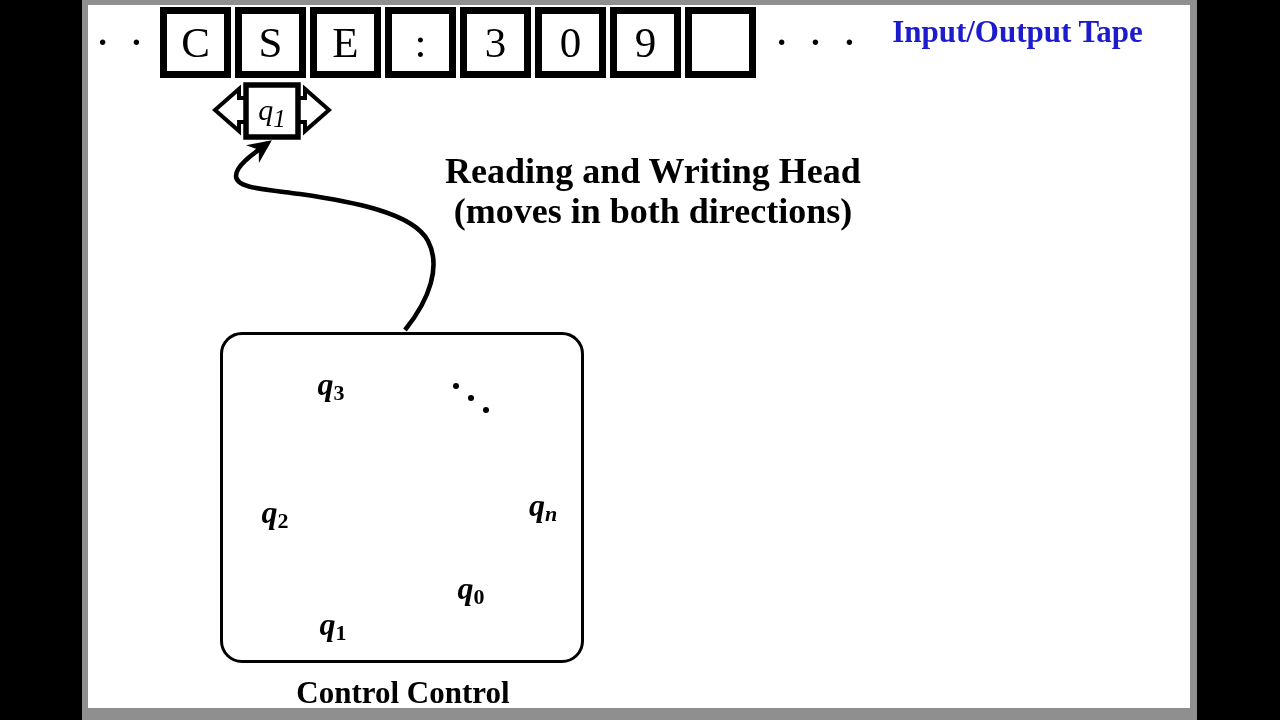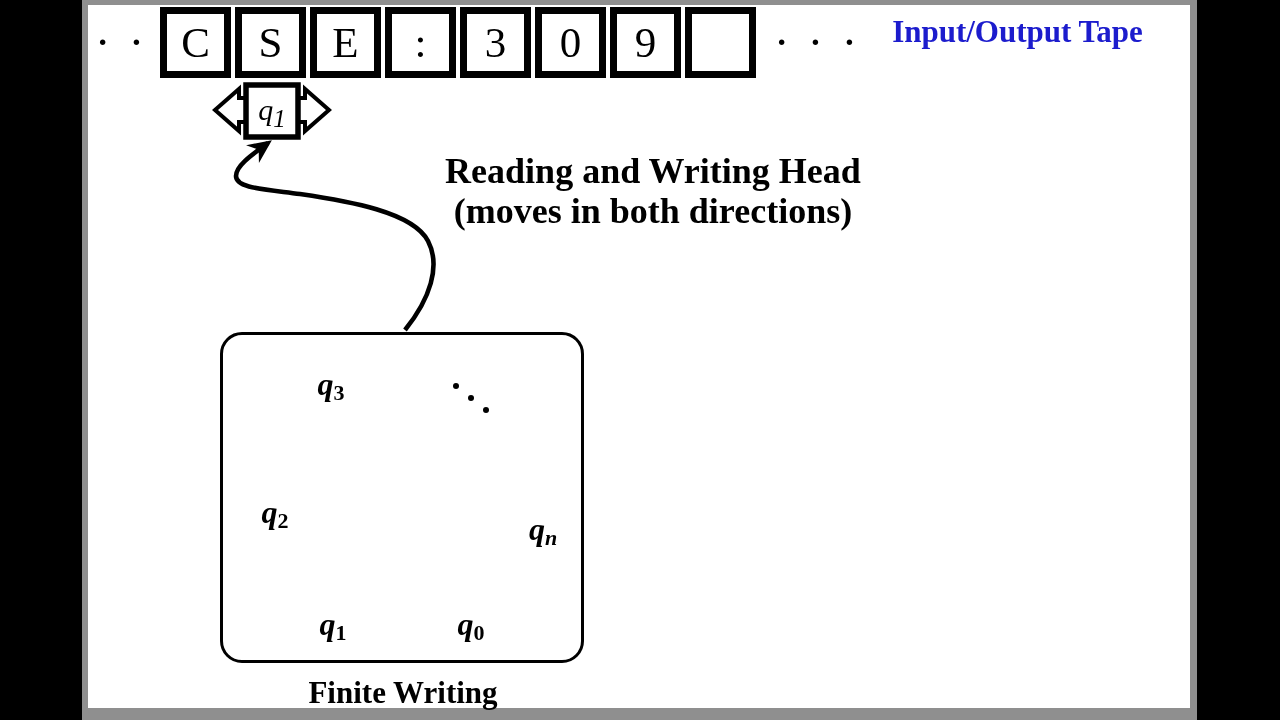--- a/index.html
+++ b/index.html
@@ -52,23 +52,23 @@
   }
 
   .state{
     position:absolute;transform:translate(-50%,-50%);
     font-size:32px;font-style:italic;white-space:nowrap;font-weight:bold;
   }
   .state sub{font-size:22px;font-style:normal;line-height:0;vertical-align:-0.25em;}
   .state sub.sub-italic{font-style:italic;}
   .state-q3{left:331px;top:384px;}
   .state-q2{left:263px;top:512px;margin-left:12px;}
-  .state-qn{left:543px;top:505px;margin-top:24px;}
+  .state-qn{left:543px;top:505px;}
   .state-q1{left:333px;top:624px;}
-  .state-q0{left:471px;top:624px;text-align:center;}
+  .state-q0{left:471px;top:588px;text-align:center;}
 
   .fc-dot{position:absolute;width:6px;height:6px;border-radius:50%;background:var(--ink);}
   .fc-dot:nth-child(1){left:453px;top:383px;}
   .fc-dot:nth-child(2){left:468px;top:395px;}
   .fc-dot:nth-child(3){left:483px;top:407px;}
 
   .fc-label{
     position:absolute;left:253px;top:675px;width:300px;text-align:center;
     font-size:31px;font-weight:bold;white-space:nowrap;
   }
@@ -129,15 +129,15 @@
   <div class="state state-qn"><span>q</span><sub class="sub-italic">n</sub></div>
   <div class="state state-q1"><span>q</span><sub>1</sub></div>
   <div class="state state-q0"><span>q</span><sub>0</sub></div>
 
   <div>
     <span class="fc-dot"></span>
     <span class="fc-dot"></span>
     <span class="fc-dot"></span>
   </div>
 
-  <div class="fc-label">Finite Writing</div>
+  <div class="fc-label">Control Control</div>
 
 </div>
 
 </body></html>

